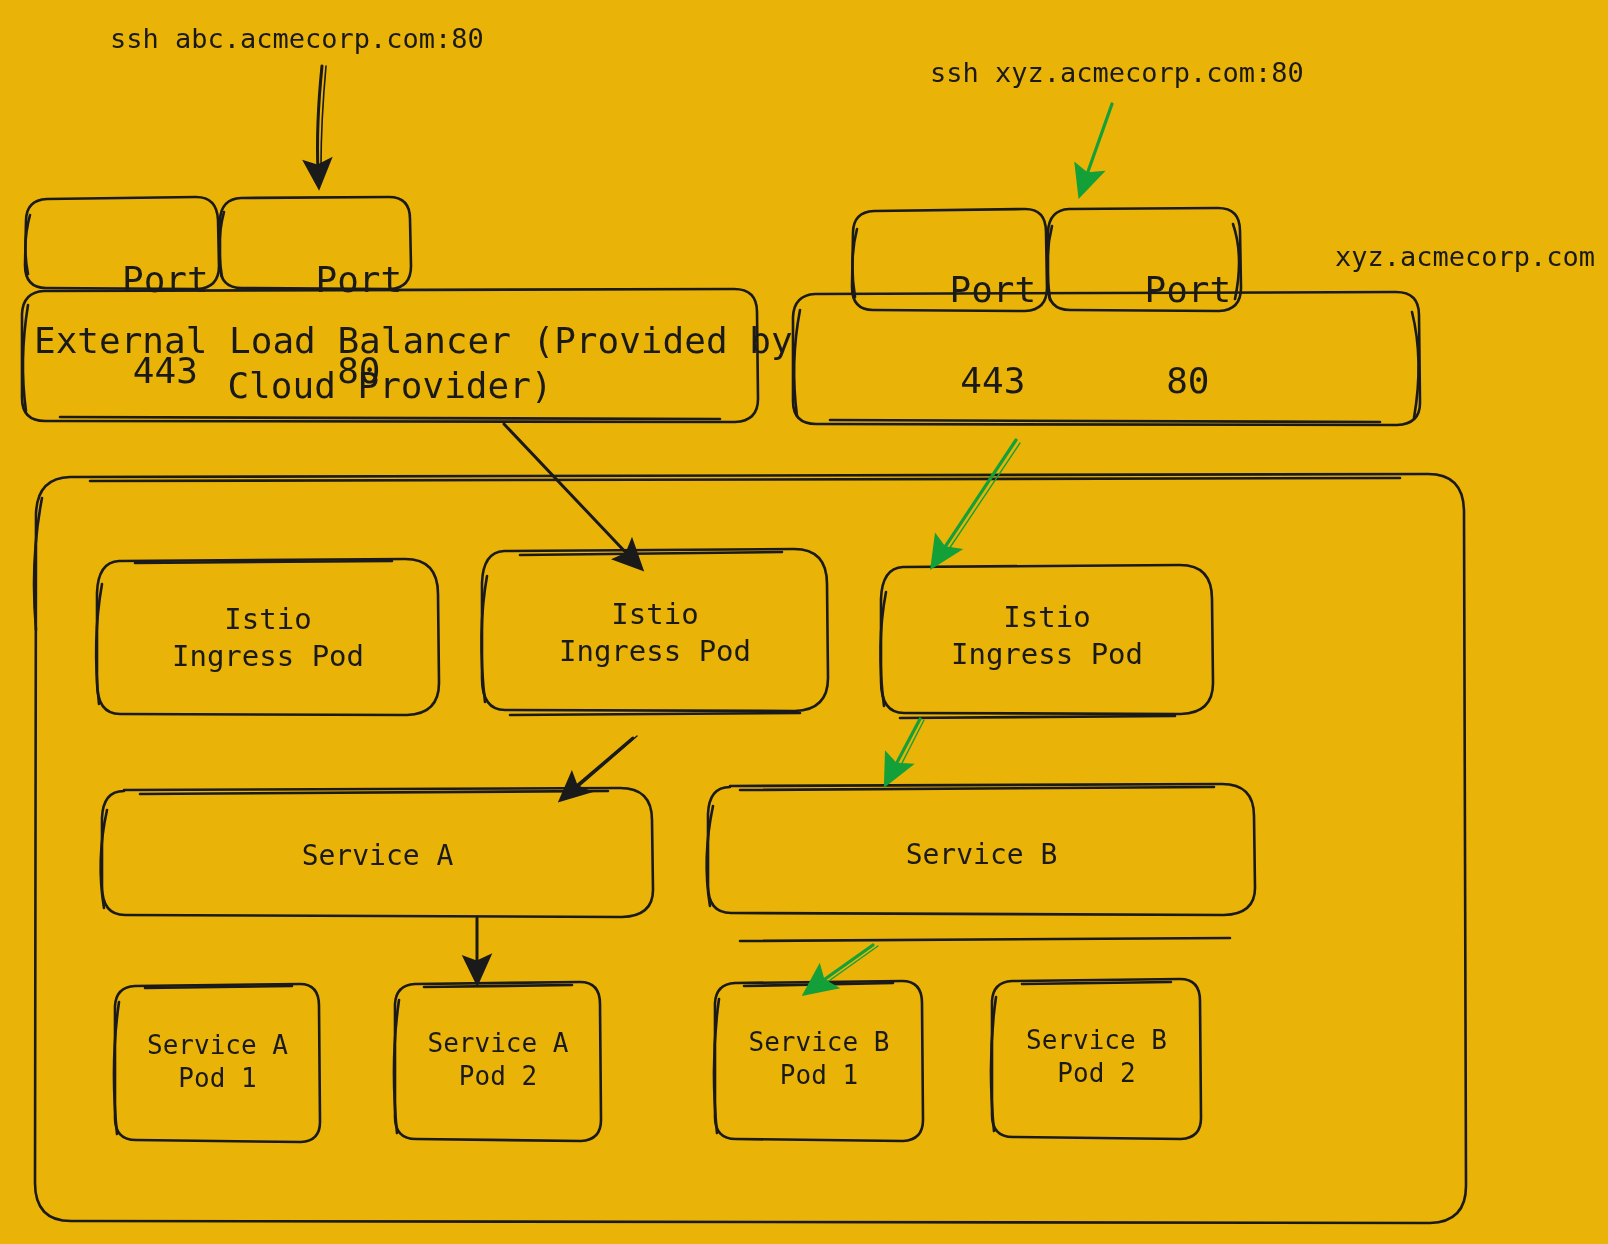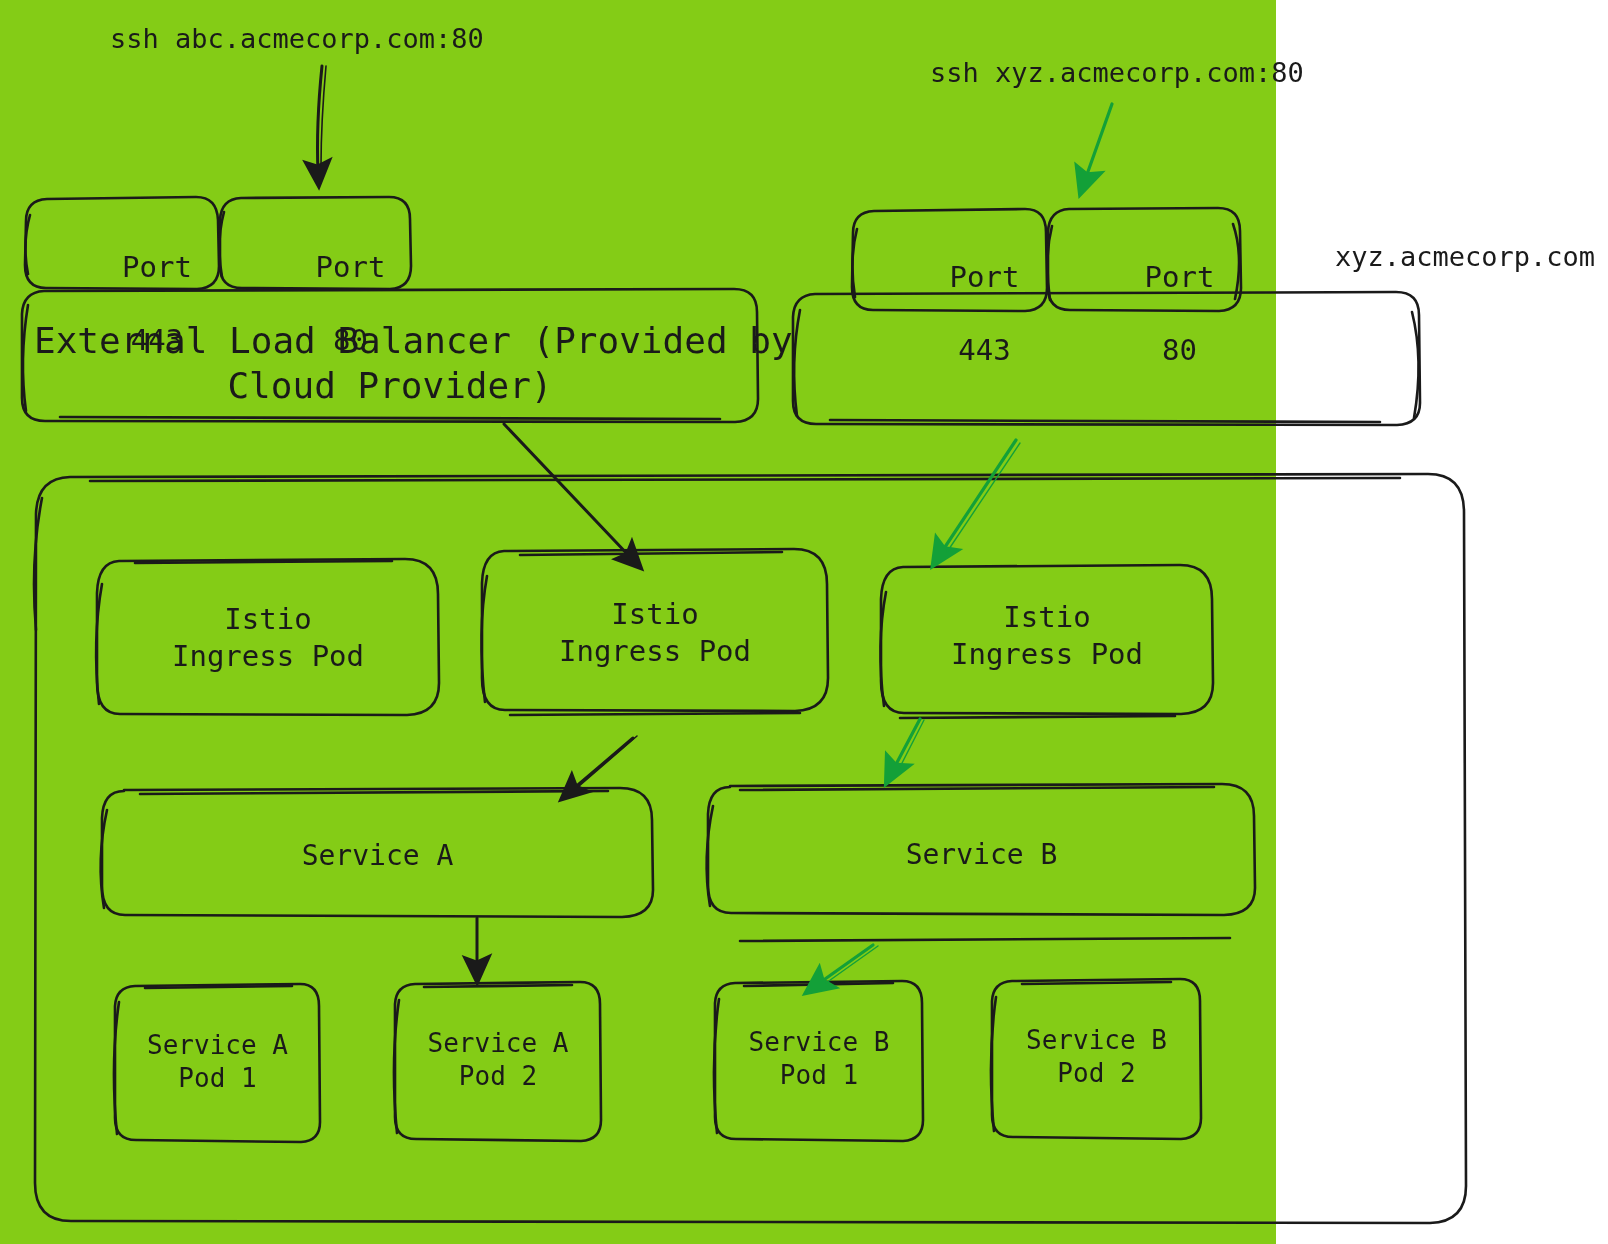--- a/index.html
+++ b/index.html
@@ -1,25 +1,25 @@
 <!DOCTYPE html>
 <html><head>
 <meta charset="utf-8">
 <style>
   html,body{margin:0;padding:0;background:#ffffff;}
   body{width:1608px;height:1244px;overflow:hidden;
        font-family:"DejaVu Sans Mono","Liberation Mono",monospace;}
-  #stage{position:relative;width:1276px;height:1244px;background:#84cc16;}
+  #stage{position:relative;width:1608px;height:1244px;background:#eab308;}
   #sketch{position:absolute;top:0;left:0;width:1608px;height:1244px;}
   .lbl{position:absolute;color:#1a1a1a;text-align:center;
        font-family:"DejaVu Sans Mono","Liberation Mono",monospace;
        white-space:pre;line-height:1.26;letter-spacing:0px;}
   .cmd{font-size:27px;}
   .host{font-size:27px;}
-  .port{font-size:29px;}
+  .port{font-size:36px;}
   .lbtxt{font-size:36px;}
   .pod{font-size:29px;}
   .svc{font-size:28px;}
   .podsm{font-size:26px;}
 </style>
 </head>
 <body>
 
 <div id="stage">
 

